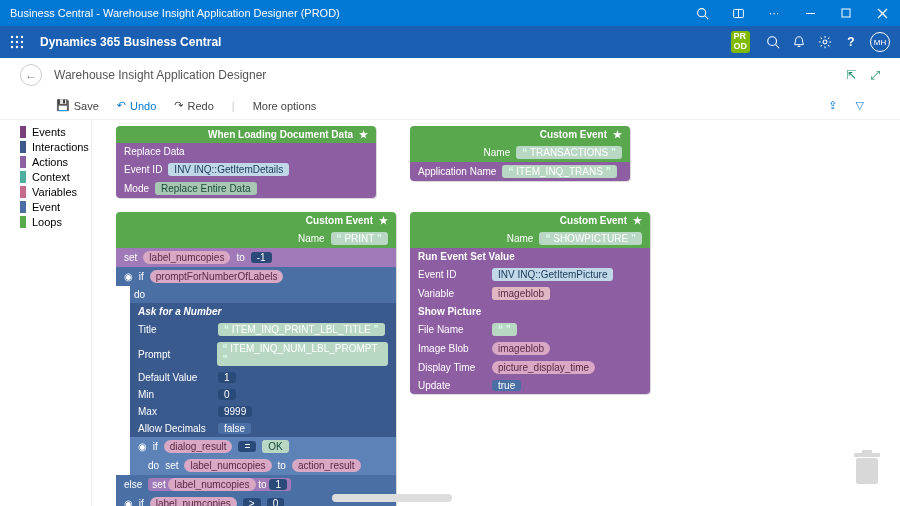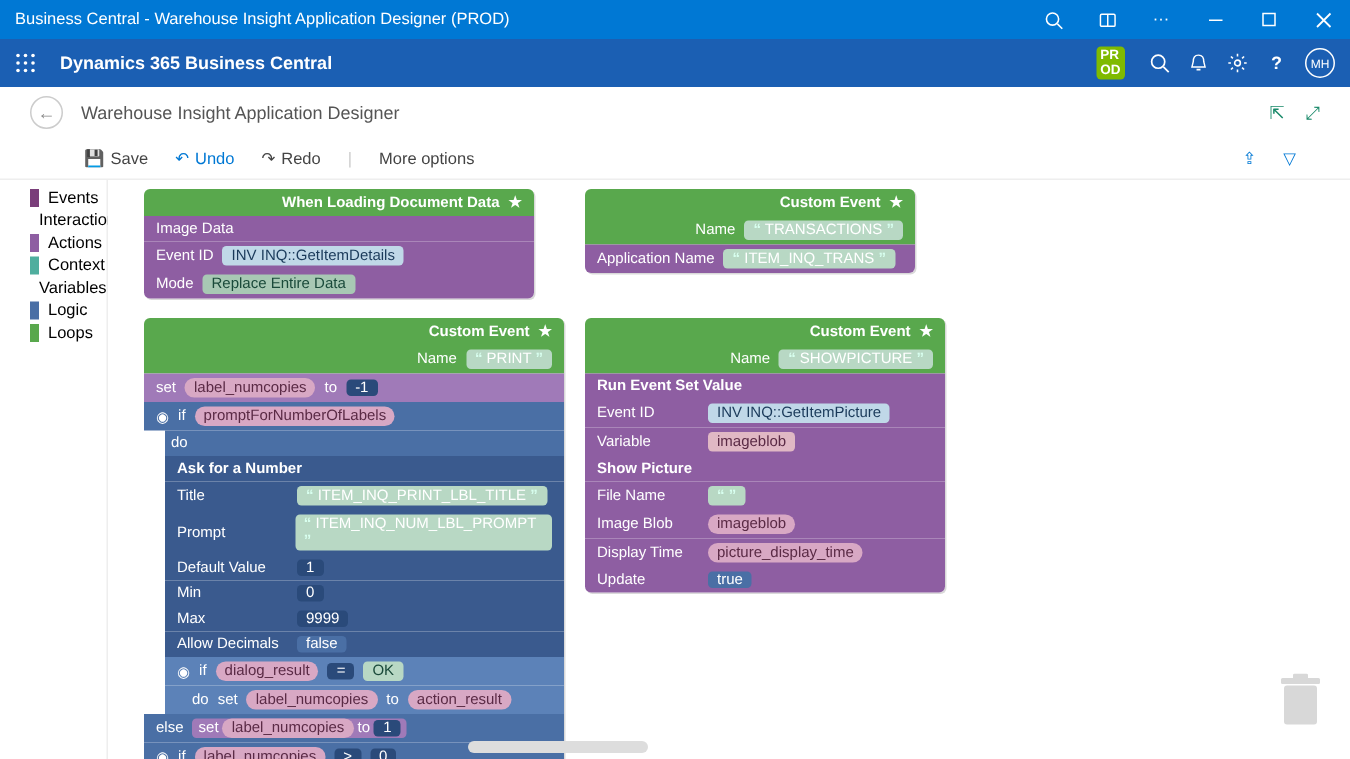--- a/index.html
+++ b/index.html
@@ -25,21 +25,21 @@
   .pagehead .right { margin-left:auto; display:flex; gap:14px; }
 
   
   .toolbar { height:28px; display:flex; align-items:center; padding:0 36px 0 56px; font-size:11px; color:#444; gap:18px; border-bottom:1px solid #eee; }
   .toolbar .sp { flex:1; }
   .toolbar .item { display:flex; align-items:center; gap:4px; }
 
   
   .content { display:flex; height:calc(506px - 26px - 32px - 34px - 28px); position:relative; }
 
-  .sidebar { width:72px; padding:4px 0 0 6px; font-size:11px; border-left:14px solid #fff; border-right:1px solid #eee; }
+  .sidebar { width:92px; padding:4px 0 0 6px; font-size:11px; border-left:14px solid #fff; border-right:1px solid #eee; }
   .sidebar .srow { display:flex; align-items:center; height:15px; }
   .sidebar .swatch { width:6px; height:12px; margin-right:6px; }
 
   .canvas { flex:1; position:relative; overflow:hidden; background:#fff; font-size:10px; color:#fff; }
 
   
   .hdr { border-radius:4px 4px 0 0; padding:3px 8px; font-weight:600; display:flex; gap:6px; align-items:center; }
   .row { padding:3px 8px; display:flex; gap:6px; align-items:center; }
   .purple { background:#8e5ea2; }
   .purplelite { background:#a07ab8; }
@@ -184,34 +184,34 @@
       <div class="srow">
         <span class="swatch" style="background:#4fae9e"></span>
         <span>Context</span>
       </div>
       <div class="srow">
         <span class="swatch" style="background:#c46a8a"></span>
         <span>Variables</span>
       </div>
       <div class="srow">
         <span class="swatch" style="background:#4a6fa5"></span>
-        <span>Logic</span>
+        <span>Event</span>
       </div>
       <div class="srow">
         <span class="swatch" style="background:#59a84d"></span>
         <span>Loops</span>
       </div>
     </div>
 
   <div class="canvas">
 
     <div class="block" style="left:24px; top:6px; width:260px;">
       <div class="hdr green"><span>When Loading Document Data</span> ★</div>
       <div class="row purple" style="border-radius:0;">
-          <span>Image Data</span>
+          <span>Replace Data</span>
         </div>
       <div class="row purple">
           <span>Event ID</span>
           <span class="tag" style="background:#c0d8e8;color:#1a3a5a">INV INQ::GetItemDetails</span>
         </div>
       <div class="row purple" style="border-radius:0 0 4px 4px;">
           <span>Mode</span>
           <span class="tag" style="background:#a8c8b4;color:#1a4a3a">Replace Entire Data</span>
         </div>
     </div>
@@ -221,21 +221,21 @@
       <div class="row green">
           <span>Name</span>
           <span class="tag teal" style="color:#fff"><span class="q">“</span> <span>PRINT</span> <span class="q">”</span></span>
         </div>
       <div class="row purplelite">set <span class="pill">label_numcopies</span> <span>to</span> <span class="num">-1</span></div>
       <div class="row blue">◉ <span>if</span> <span class="pill">promptForNumberOfLabels</span></div>
       <div class="inner">
         <div class="row blue" style="padding-left:4px;">
             <span>do</span>
           </div>
-        <div class="row darkblue" style="font-weight:600;">
+        <div class="row darkblue" style="font-weight:600;font-style:italic;">
             <span>Ask for a Number</span>
           </div>
         <div class="row darkblue">
             <span style="width:74px;display:inline-block">Title</span>
             <span class="tag teal" style="color:#fff"><span class="q">“</span> <span>ITEM_INQ_PRINT_LBL_TITLE</span> <span class="q">”</span></span>
           </div>
         <div class="row darkblue">
             <span style="width:74px;display:inline-block">Prompt</span>
             <span class="tag teal" style="color:#fff"><span class="q">“</span> <span>ITEM_INQ_NUM_LBL_PROMPT</span> <span class="q">”</span></span>
           </div>

